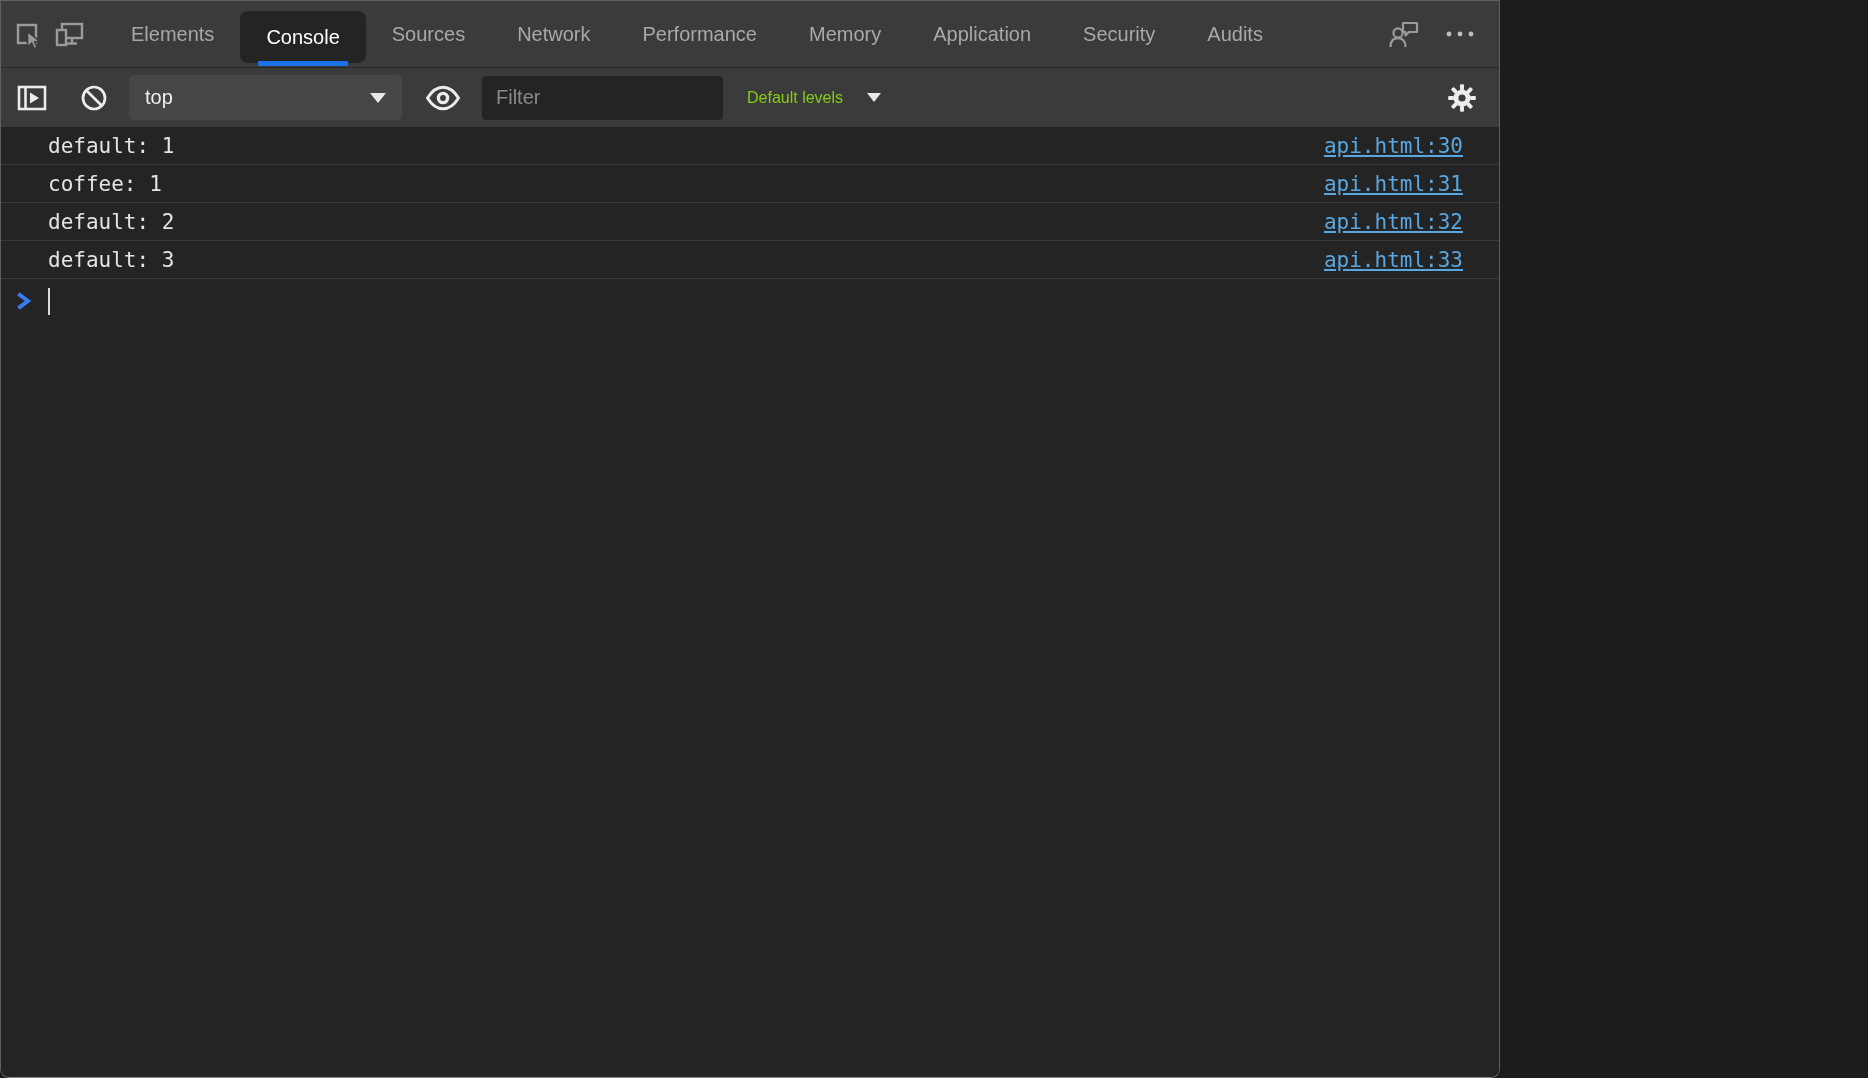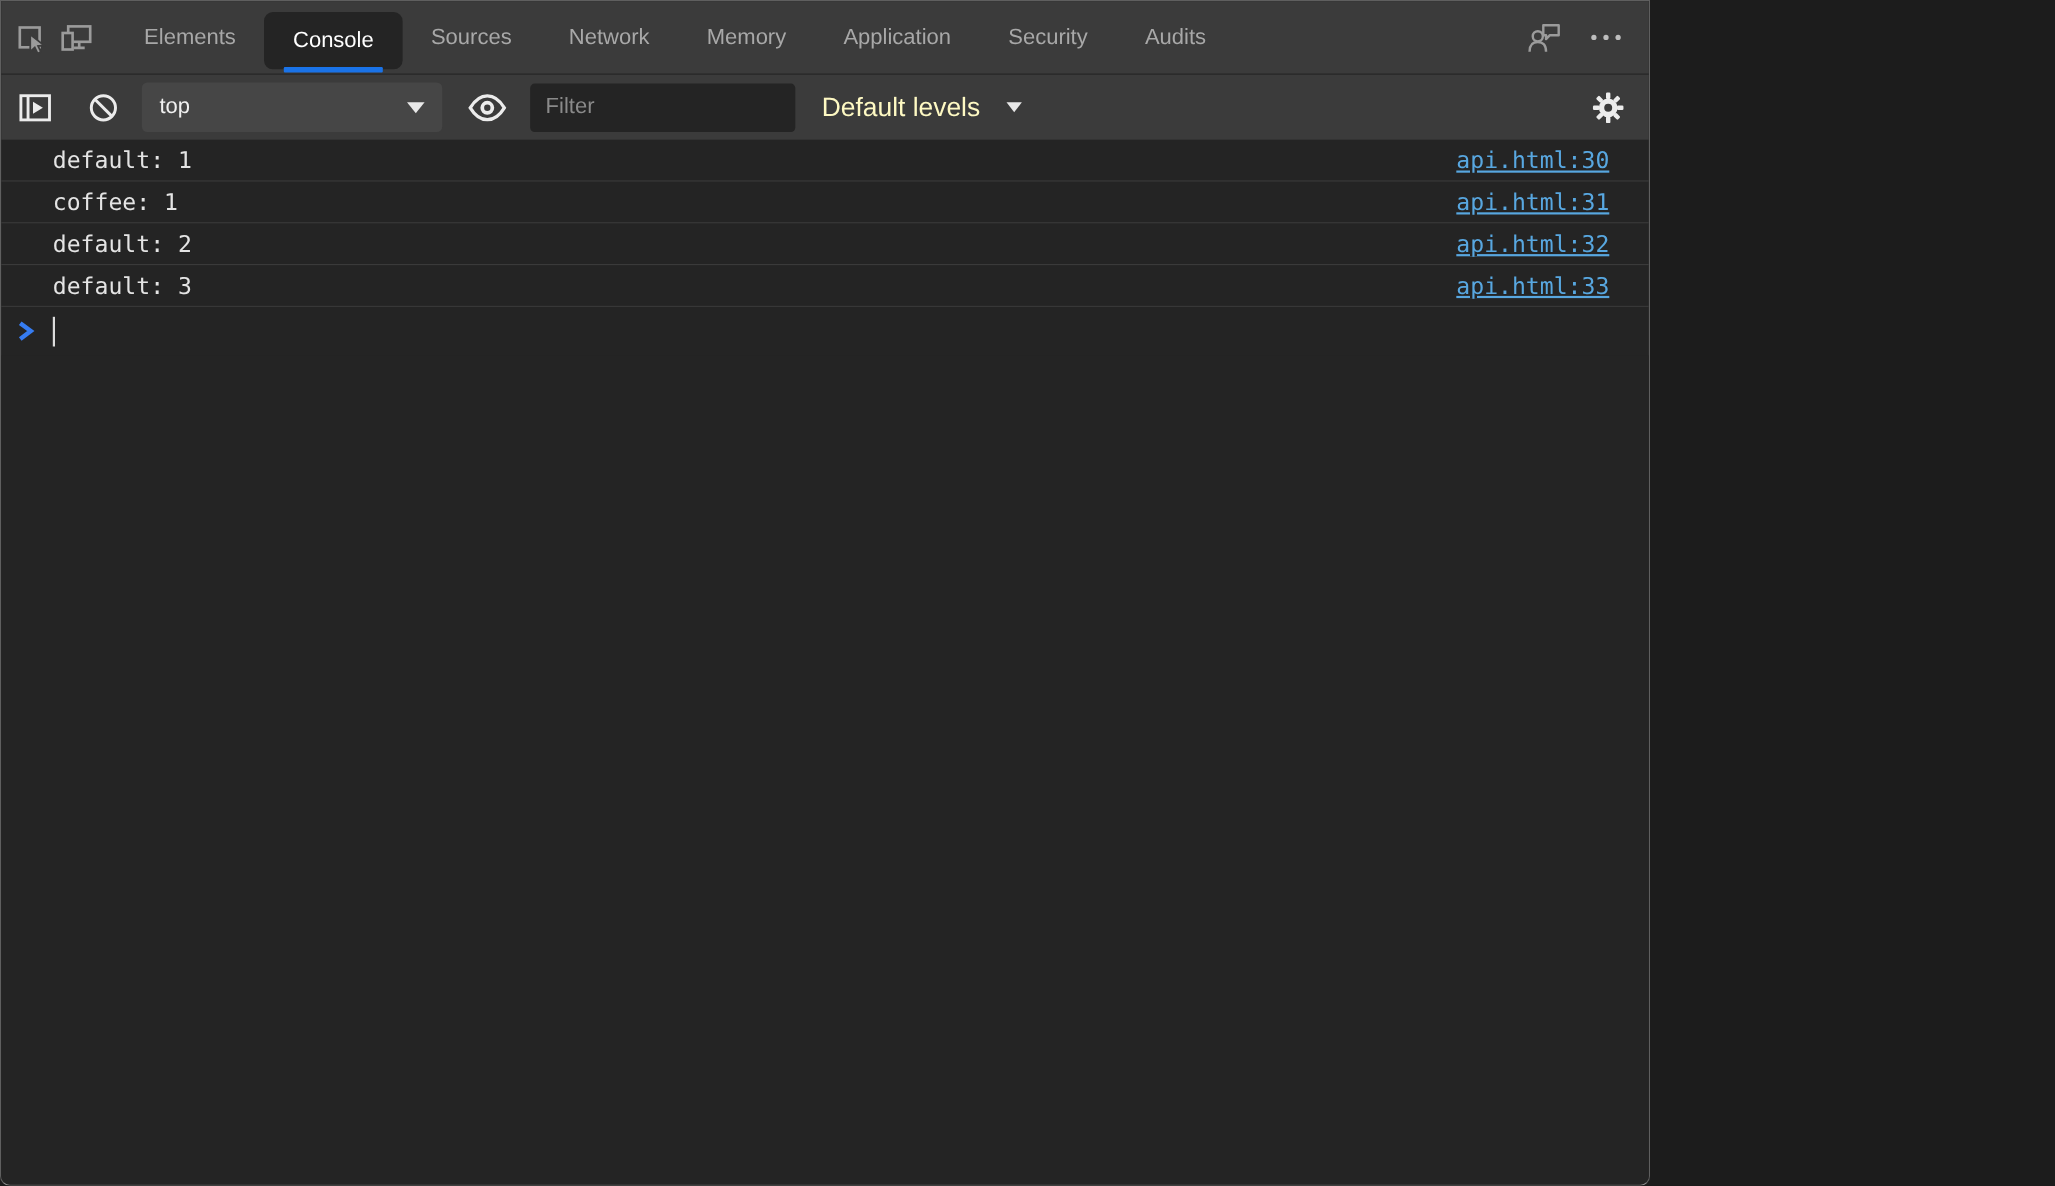--- a/index.html
+++ b/index.html
@@ -96,21 +96,21 @@
     color: #e4e4e4;
     font-size: 20px;
     padding: 0 14px;
     font-family: Liberation Sans, sans-serif;
   }
   .filter-input::placeholder { color: #8a8a8a; }
 
   .levels-select {
     display: flex; align-items: center; gap: 24px;
     margin-left: 16px;
-    color: #fef9c3; font-size: 24px;
+    color: #84cc16; font-size: 16px;
     cursor: pointer;
     height: 46px; padding: 0 8px;
   }
   .levels-select .caret-down {
     border-left-width: 7px; border-right-width: 7px; border-top-width: 9px;
   }
   .toolbar-spacer { flex: 1; }
   .settings-btn { margin-right: 14px; }
 
   
@@ -175,20 +175,23 @@
       <span>Elements</span>
     </div>
     <div class="tab active">
       <span>Console</span>
     </div>
     <div class="tab">
       <span>Sources</span>
     </div>
     <div class="tab">
       <span>Network</span>
+    </div>
+    <div class="tab">
+      <span>Performance</span>
     </div>
     <div class="tab">
       <span>Memory</span>
     </div>
     <div class="tab">
       <span>Application</span>
     </div>
     <div class="tab">
       <span>Security</span>
     </div>

